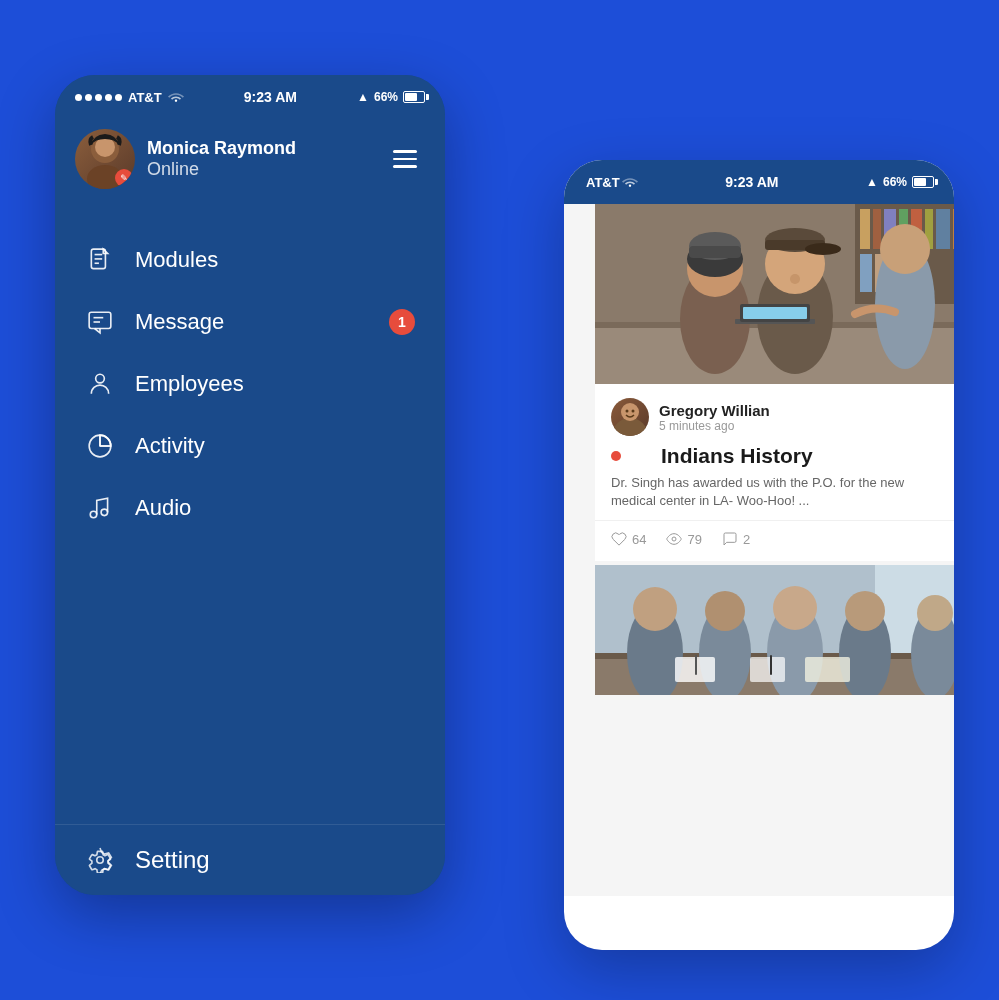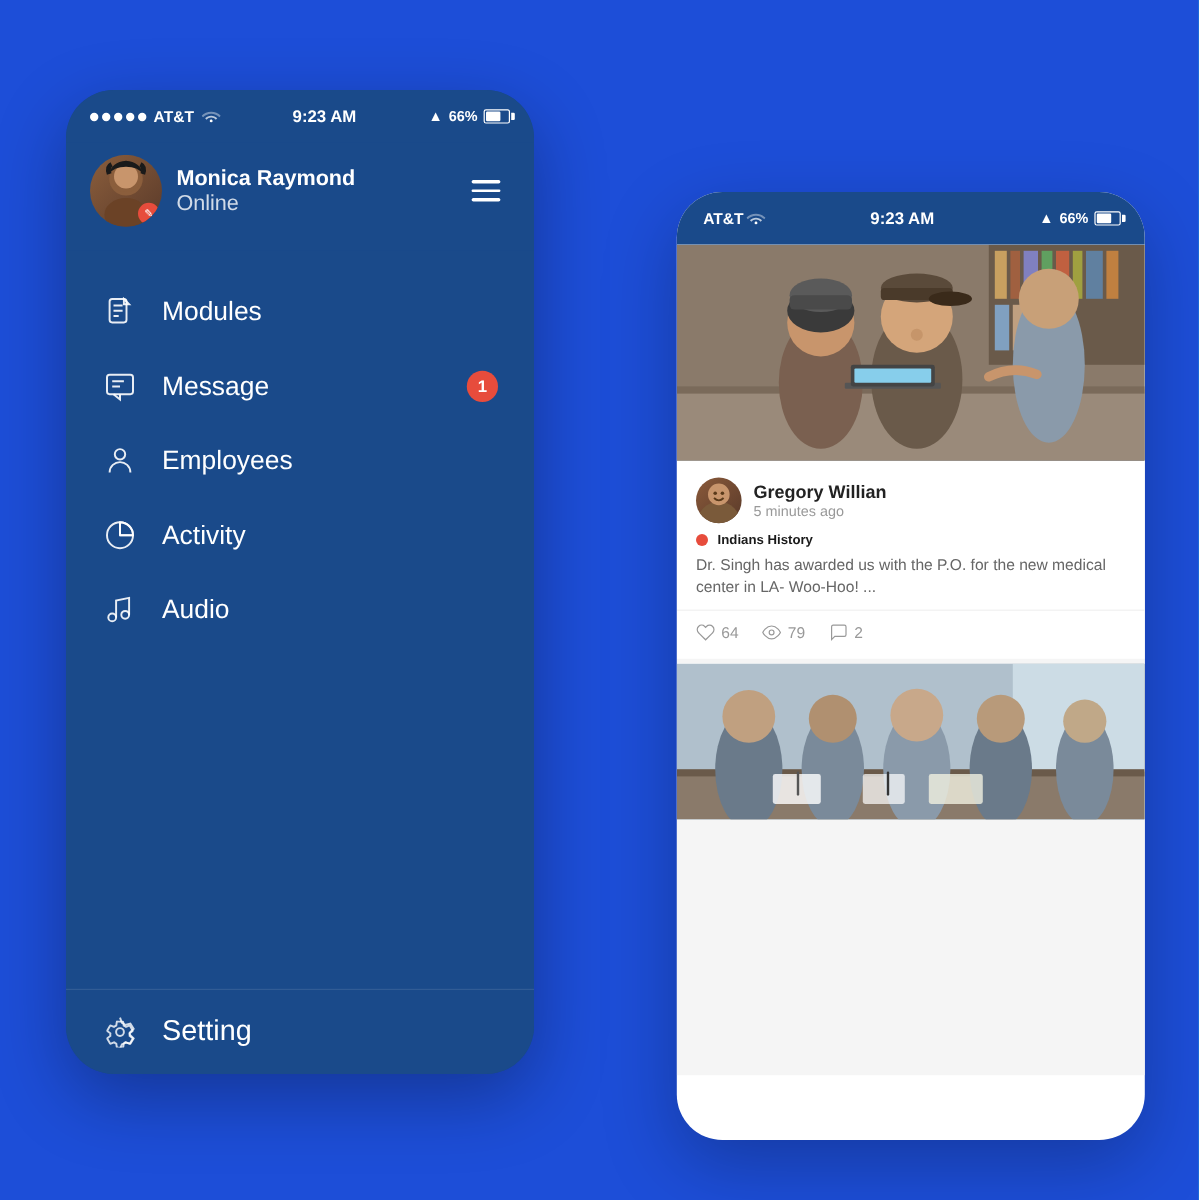--- a/index.html
+++ b/index.html
@@ -163,20 +163,21 @@
     .rph-menu span { width: 22px; height: 2px; background: white; border-radius: 2px; }
     .rph-title { color: white; font-size: 20px; font-weight: 600; }
     .rph-sort { width: 30px; height: 30px; display: flex; align-items: center; justify-content: center; cursor: pointer; }
     .rph-sort svg { width: 22px; height: 22px; stroke: white; fill: none; stroke-width: 2; }
 
     
     .news-feed {
       background: #f5f5f5;
       height: calc(100% - 98px);
       overflow: hidden;
+      padding-left: 31px;
     }
 
     
     .article-card {
       background: white;
       margin-bottom: 4px;
     }
     .article-image {
       width: 100%; height: 180px; overflow: hidden; position: relative;
     }
@@ -200,21 +201,21 @@
     }
     .author-info .author-name { font-size: 15px; font-weight: 700; color: #222; }
     .author-info .time-ago { font-size: 12px; color: #999; }
 
     .article-body { padding: 0 16px 10px; }
     .article-topic {
       display: flex; align-items: center; gap: 8px;
       margin-bottom: 6px;
     }
     .topic-dot { width: 10px; height: 10px; border-radius: 50%; background: #e74c3c; flex-shrink: 0; }
-    .topic-title { font-size: 11px; font-weight: 700; color: #1a1a1a; }
+    .topic-title { font-size: 21px; font-weight: 700; color: #1a1a1a; margin-left: 32px; }
     .article-excerpt { font-size: 13px; color: #666; line-height: 1.4; }
 
     .article-actions {
       padding: 10px 16px 14px;
       display: flex;
       align-items: center;
       gap: 20px;
       border-top: 1px solid #f0f0f0;
     }
     .action-item {

